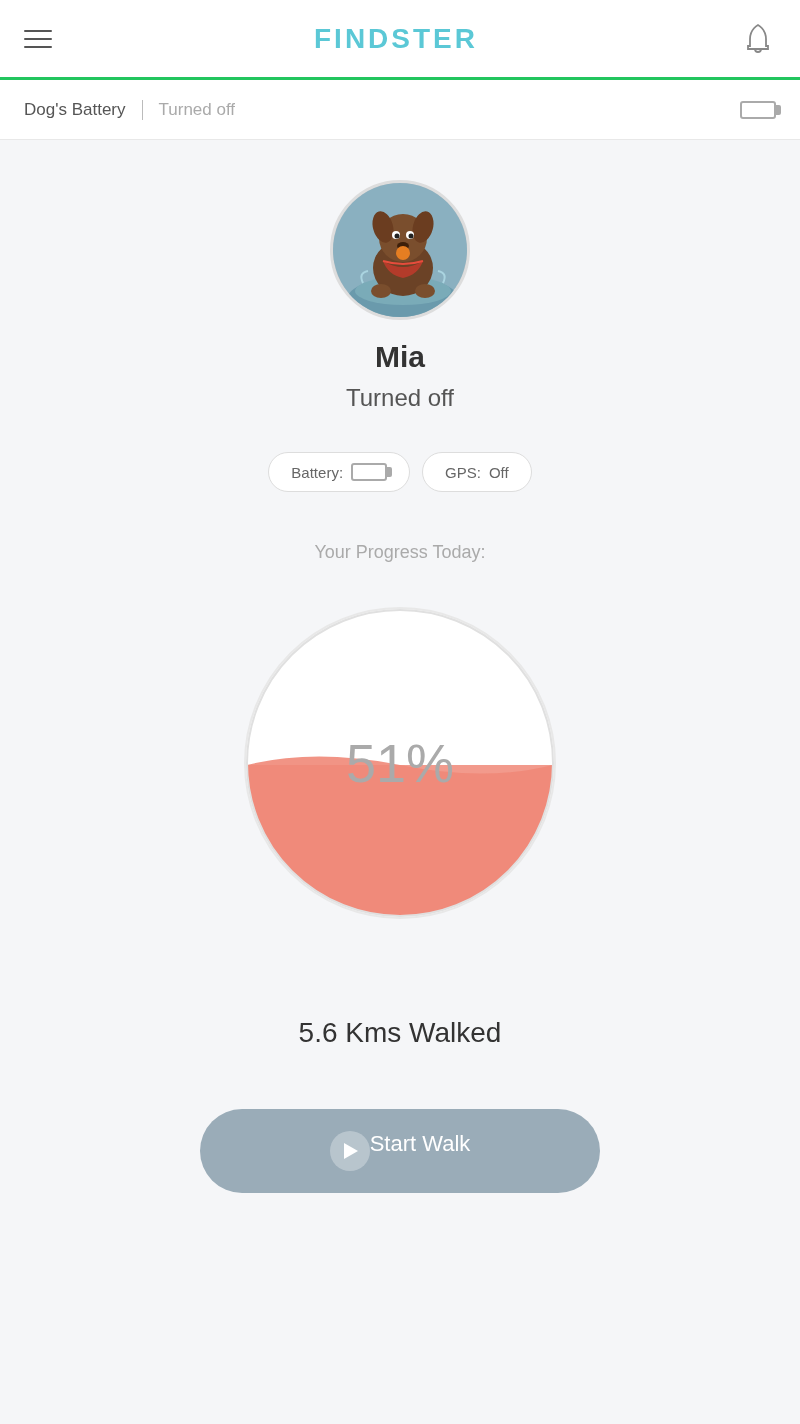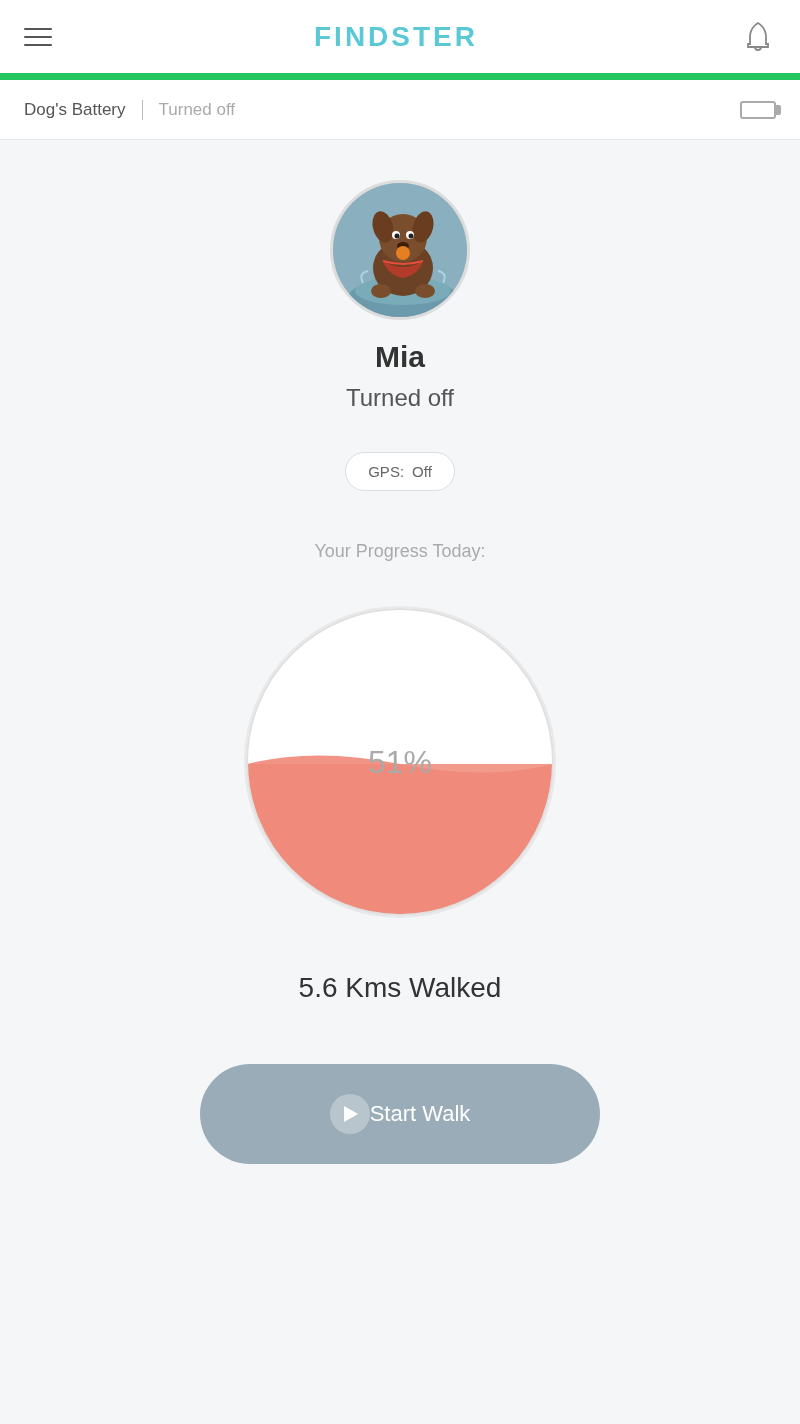--- a/index.html
+++ b/index.html
@@ -14,21 +14,21 @@
     }
 
     
     .header {
       background: #fff;
       display: flex;
       align-items: center;
       justify-content: space-between;
       padding: 0 24px;
       height: 80px;
-      border-bottom: 7px solid #22c55e;
+      border-bottom: 3px solid #22c55e;
     }
 
     .header-logo {
       font-size: 28px;
       font-weight: 700;
       letter-spacing: 3px;
       color: #5bc8d6;
     }
 
     .hamburger-icon {
@@ -215,43 +215,44 @@
     .circle-svg {
       width: 340px;
       height: 340px;
     }
 
     .progress-percent {
       position: absolute;
       top: 50%;
       left: 50%;
       transform: translate(-50%, -50%);
-      font-size: 32px;
+      font-size: 54px;
       font-weight: 300;
       color: #aaa;
     }
 
     .kms-walked {
       font-size: 28px;
       font-weight: 500;
       color: #333;
       margin-bottom: 60px;
+      margin-top: 44px;
     }
 
     
     .start-walk-button {
       background: #9aacb8;
       border: none;
       border-radius: 50px;
-      padding: 30px 60px;
+      padding: 22px 60px;
       font-size: 22px;
       color: #fff;
       cursor: pointer;
       display: flex;
-      align-items: center;
+      align-items: flex-start;
       width: 400px;
       justify-content: center;
     }
 
     .play-circle {
       width: 40px;
       height: 40px;
       border-radius: 50%;
       background: rgba(255,255,255,0.3);
       display: flex;
@@ -331,20 +332,26 @@
       <path d="M110 100 Q115 90 105 88" stroke="#aad4e0" stroke-width="2" fill="none"></path>
     </svg>
   </div>
 
   <div class="pet-name">Mia</div>
 
   <div class="device-status">Turned off</div>
 
   <div class="status-pills">
     <div class="status-pill">
+      <span>Battery:</span>
+      <span class="battery-rect">
+        <span class="battery-fill"></span>
+      </span>
+    </div>
+    <div class="status-pill">
       <span>GPS:</span>
       <span>Off</span>
     </div>
   </div>
 
   <div class="progress-section">
     <div class="progress-label">Your Progress Today:</div>
 
     <div class="circle-container">
       <svg class="circle-svg" viewBox="0 0 340 340" xmlns="http://www.w3.org/2000/svg">

